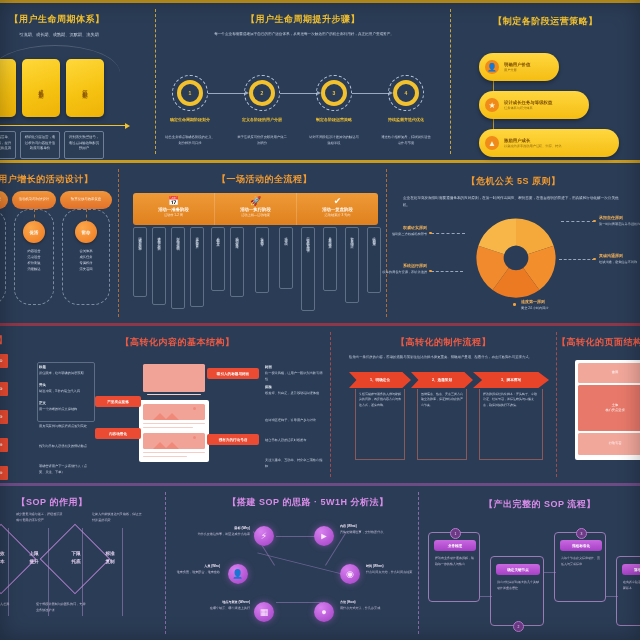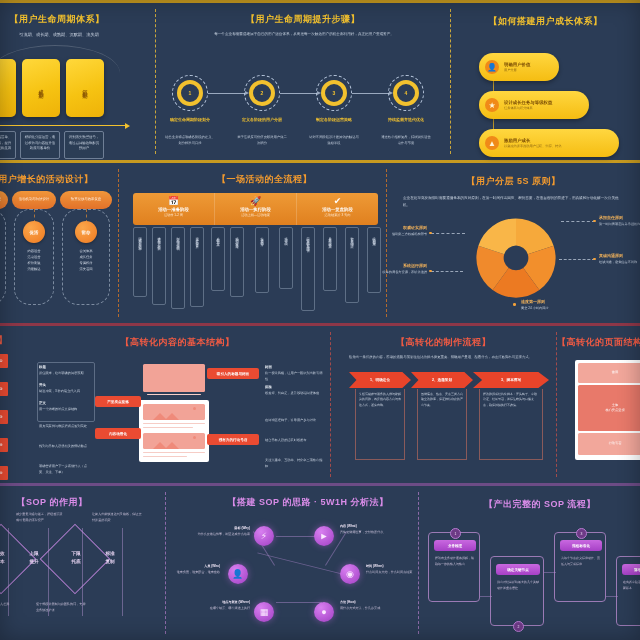--- a/index.html
+++ b/index.html
@@ -212,21 +212,21 @@
       <div class="swoosh" style="left:-10px;top:42px;width:130px;height:56px"></div>
 
       <div class="axis" style="left:-26px;top:122px;width:152px"></div>
 
       <div class="gold-note" style="left:-24px;top:128px;width:40px;height:28px">引导用户完成首单、建立初步认知，提升次日留存与复购意愿</div>
       <div class="gold-note" style="left:20px;top:128px;width:40px;height:28px">精细化分层运营，通过权益与内容提升活跃度与客单价</div>
       <div class="gold-note" style="left:64px;top:128px;width:40px;height:28px">识别流失预警信号，通过召回触达唤醒沉默用户</div>
     </div>
 
     <div class="panel" style="left:451px;width:189px">
-      <div class="sect-title gold-title blur" style="position:absolute;left:0;top:12px;width:189px">【如何搭建用户成长体系】</div>
+      <div class="sect-title gold-title blur" style="position:absolute;left:0;top:12px;width:189px">【制定各阶段运营策略】</div>
 
       <div class="pill-link" style="left:42px;top:78px;height:20px"></div>
       <div class="pill-link" style="left:42px;top:116px;height:20px"></div>
 
       <div class="pill" style="left:28px;top:50px;width:80px;height:28px">
         <span class="ic">👤</span>
         <span class="tx">
           <span class="t1 blur">明确用户价值</span>
           <span class="t2 blur">用户分层</span>
         </span>
@@ -336,21 +336,21 @@
         </div>
       <div class="vcol" style="left:226px;top:64px;width:14px;height:76px">
           <span class="blur">数据复盘与结论沉淀</span>
         </div>
       <div class="vcol" style="left:248px;top:64px;width:14px;height:66px">
           <span class="blur">经验归档与复用</span>
         </div>
     </div>
 
     <div class="panel" style="left:387px;width:253px">
-      <div class="sect-title or-title blur" style="position:absolute;left:0;top:12px;width:253px">【用户分层 5S 原则】</div>
+      <div class="sect-title or-title blur" style="position:absolute;left:0;top:12px;width:253px">【危机公关 5S 原则】</div>
       <div class="or-desc blur" style="left:16px;top:32px;width:222px">企业在处理突发舆情时需要遵循基本的应对原则，在第一时间作出回应、表明态度，在信息透明的前提下，用真诚和行动化解一次公关危机。</div>
 
       <div class="donut-wrap" style="left:84px;top:50px;width:90px;height:90px">
         <svg width="90" height="90" viewBox="0 0 100 100">
           <g transform="translate(50,50)">
             <path d="M 0,-44 A 44,44 0 0,1 41.8,-13.6 L 13.1,-4.25 A 14,14 0 0,0 0,-14 Z" fill="#f6a93b"></path>
             <path d="M 41.8,-13.6 A 44,44 0 0,1 25.9,35.6 L 8.1,11.1 A 14,14 0 0,0 13.1,-4.25 Z" fill="#f28f2c"></path>
             <path d="M 25.9,35.6 A 44,44 0 0,1 -25.9,35.6 L -8.1,11.1 A 14,14 0 0,0 8.1,11.1 Z" fill="#ec7a22"></path>
             <path d="M -25.9,35.6 A 44,44 0 0,1 -41.8,-13.6 L -13.1,-4.25 A 14,14 0 0,0 -8.1,11.1 Z" fill="#f08a2c"></path>
             <path d="M -41.8,-13.6 A 44,44 0 0,1 0,-44 L 0,-14 A 14,14 0 0,0 -13.1,-4.25 Z" fill="#f9b648"></path>

